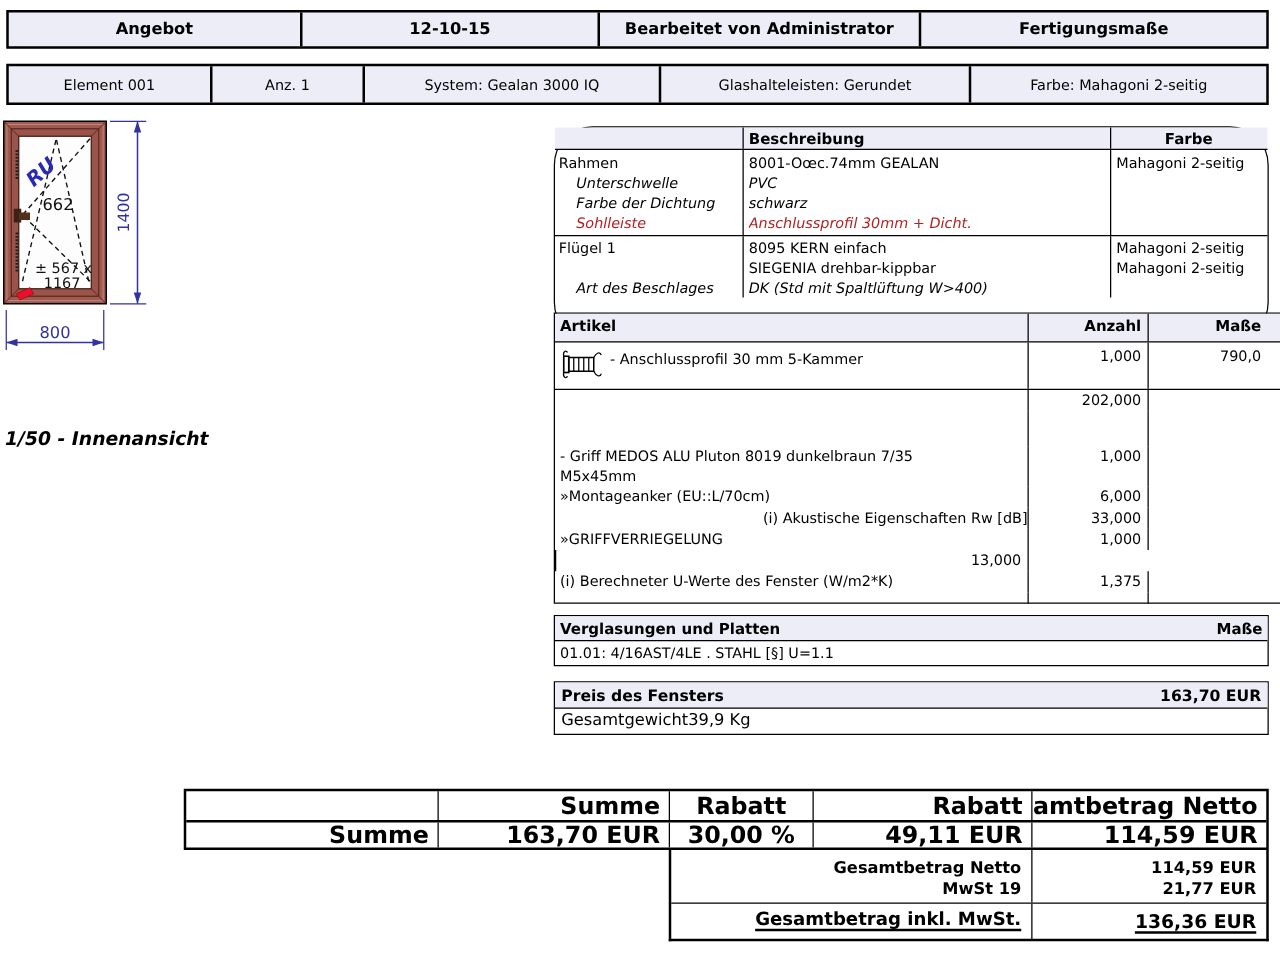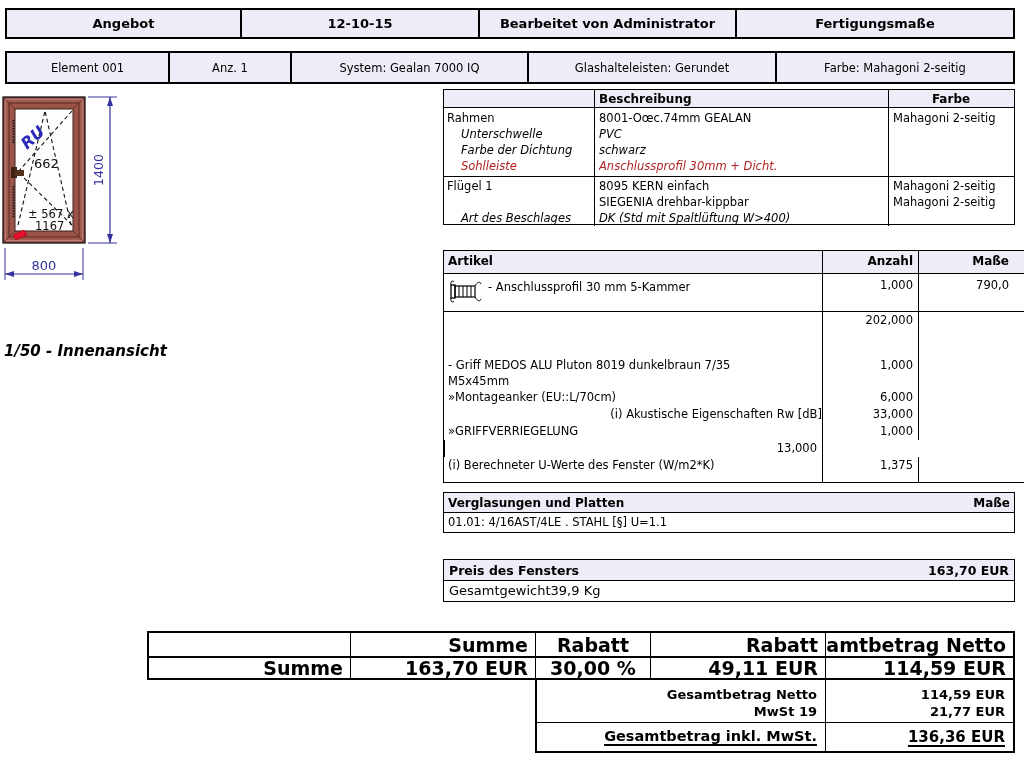--- a/index.html
+++ b/index.html
@@ -40,21 +40,21 @@
   <div class="abs grid toptbl" style="left:5px;top:8px;width:1010px;height:31px;grid-template-columns:233px 238px 257px 278px;font-size:13px;font-weight:bold;">
     <div class="cell c">Angebot</div>
     <div class="cell c bl2">12-10-15</div>
     <div class="cell c bl2">Bearbeitet von Administrator</div>
     <div class="cell c bl2">Fertigungsmaße</div>
   </div>
 
   <div class="abs grid toptbl" style="left:5px;top:51px;width:1010px;height:33px;grid-template-columns:161px 122px 237px 248px 238px;font-size:11.5px;">
     <div class="cell c">Element 001</div>
     <div class="cell c bl2">Anz. 1</div>
-    <div class="cell c bl2">System: Gealan 7000 IQ</div>
+    <div class="cell c bl2">System: Gealan 3000 IQ</div>
     <div class="cell c bl2">Glashalteleisten: Gerundet</div>
     <div class="cell c bl2">Farbe: Mahagoni 2-seitig</div>
   </div>
 
   <svg class="abs" style="left:0;top:88px;" width="150" height="300" viewBox="0 0 150 300">
 
     <g>
       <rect x="3" y="9" width="82" height="146" fill="#A05A50" stroke="#000" stroke-width="1.2"></rect>
       <rect x="5.5" y="11.5" width="77" height="141" fill="none" stroke="#C08A80" stroke-width="0.8"></rect>
       <rect x="9" y="15" width="70" height="134" fill="#9B544A" stroke="#5C2820" stroke-width="1"></rect>
@@ -103,21 +103,21 @@
       <line x1="83" y1="160" x2="83" y2="192" stroke-width="1"></line>
       <line x1="5" y1="186" x2="83" y2="186" stroke-width="1.2"></line>
       <polygon points="5,186 14,183 14,189" stroke="none"></polygon>
       <polygon points="83,186 74,183 74,189" stroke="none"></polygon>
     </g>
     <text x="44" y="182" text-anchor="middle" font-size="13" fill="#3333A0">800</text>
   </svg>
 
   <div class="abs b i" style="left:4px;top:342px;font-size:15px;">1/50 - Innenansicht</div>
 
-  <div class="abs dtbl" style="left:443px;top:89px;width:572px;height:136px;">
+  <div class="abs dtbl" style="left:443px;top:101px;width:572px;height:172px;border-radius:31px;">
     <div class="grid hbg" style="grid-template-columns:150px 294px 125px;height:17px;border-bottom:1px solid #000;">
       <div class="cell"></div>
       <div class="cell b bl1" style="padding-left:4px;font-size:12px;">Beschreibung</div>
       <div class="cell b c bl1" style="font-size:12px;">Farbe</div>
     </div>
     <div class="grid" style="grid-template-columns:150px 294px 125px;height:68px;border-bottom:1px solid #000;">
       <div style="padding:2px 0 0 3px;">
         <div class="dline">Rahmen</div>
         <div class="dline sub">Unterschwelle</div>
         <div class="dline sub">Farbe der Dichtung</div>
@@ -223,21 +223,21 @@
   </div>
 
   <div class="abs dtbl" style="left:443px;top:492px;width:572px;height:41px;">
     <div class="cell hbg" style="height:20px;border-bottom:1.5px solid #000;font-size:12px;justify-content:space-between;padding:0 4px;">
       <span class="b">Verglasungen und Platten</span>
       <span class="b">Maße</span>
     </div>
     <div class="cell" style="height:17px;padding-left:4px;font-size:11.5px;">01.01: 4/16AST/4LE . STAHL [§] U=1.1</div>
   </div>
 
-  <div class="abs dtbl" style="left:443px;top:559px;width:572px;height:43px;">
+  <div class="abs dtbl" style="left:443px;top:545px;width:572px;height:43px;">
     <div class="cell hbg" style="height:21px;border-bottom:1.5px solid #000;font-size:12.5px;justify-content:space-between;padding:0 5px;">
       <span class="b">Preis des Fensters</span>
       <span class="b">163,70 EUR</span>
     </div>
     <div class="cell" style="height:18px;font-size:13px;justify-content:flex-start;padding:0 5px;">
       <span>Gesamtgewicht</span>
       <span>39,9 Kg</span>
     </div>
   </div>
 

